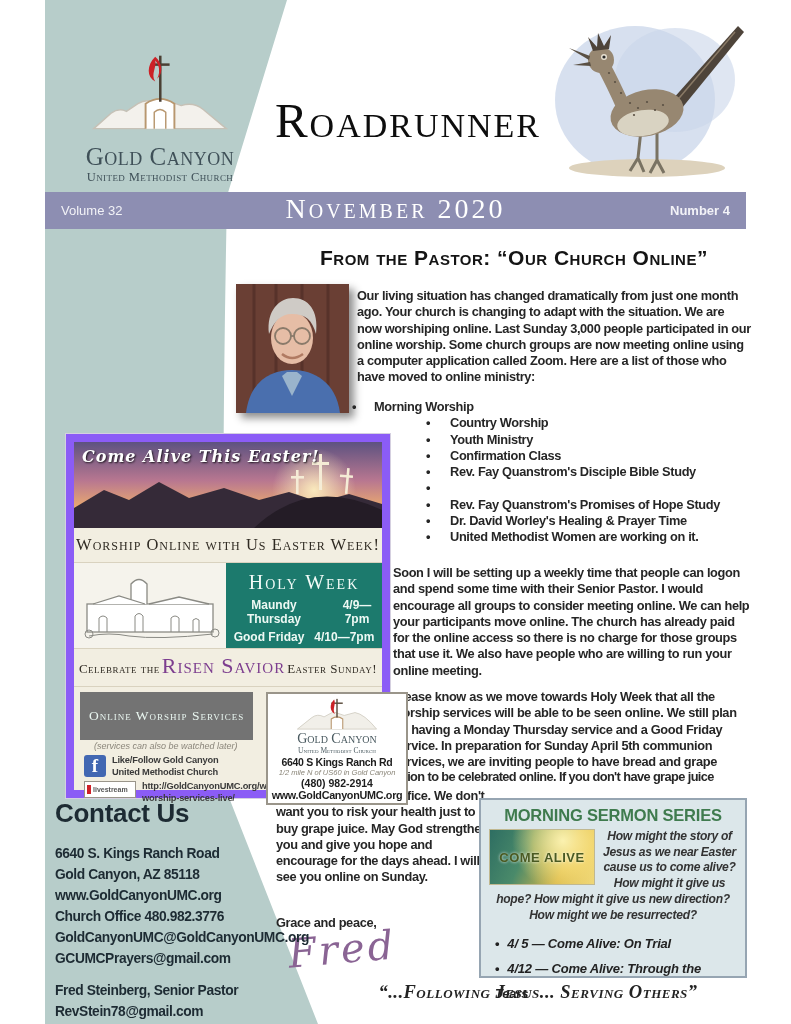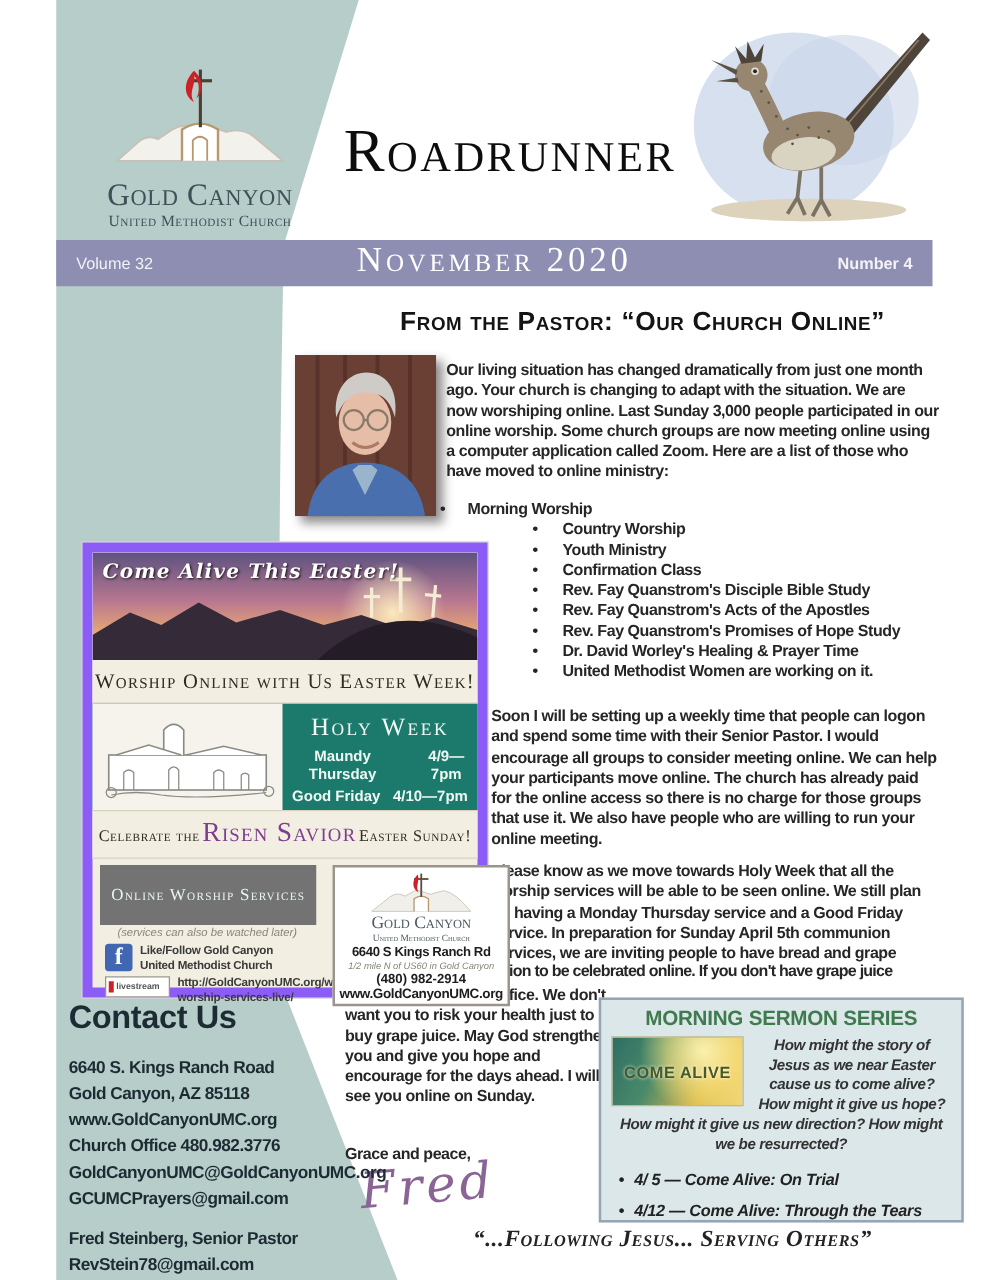--- a/index.html
+++ b/index.html
@@ -95,21 +95,21 @@
   .cc-phone{font-size:10.5px;font-weight:bold;color:#1d1d1d;}
   .cc-web{font-size:10.8px;font-weight:bold;color:#1d1d1d;letter-spacing:-.3px;}
 
   
   .contact{position:absolute;left:55px;top:798px;width:228px;color:#1d2b33;}
   .contact h2{margin:0 0 14px 0;font-size:26px;font-weight:bold;color:#1d2b33;letter-spacing:-.3px;}
   .contact ul{list-style:none;margin:0 0 11px 0;padding:0;}
   .contact li{font-size:13.8px;font-weight:bold;line-height:21px;letter-spacing:-.4px;}
 
   
-  .sermon-box{position:absolute;left:479px;top:798px;width:292px;height:180px;background:#dce7ea;
+  .sermon-box{position:absolute;left:479px;top:798px;width:268px;height:180px;background:#dce7ea;
           border:2px solid #96a5b2;box-sizing:border-box;padding:6px 8px 0 8px;}
   .sermon-title{text-align:center;font-size:16.5px;font-weight:bold;color:#3f7b4e;letter-spacing:-.2px;}
   .come-alive{float:left;width:104px;height:54px;margin:4px 7px 2px 0;border:1px solid #c0b890;
           background:
             radial-gradient(circle at 70% 20%, rgba(255,245,180,.95) 0%, rgba(255,230,130,.55) 35%, rgba(255,220,110,0) 60%),
             linear-gradient(115deg,#2e6e62 0%,#4a8a6a 35%,#d8b84a 70%,#f0d878 100%);
           display:flex;align-items:center;justify-content:center;}
   .come-alive span{font-size:13px;font-weight:bold;color:#4a5a22;letter-spacing:.5px;
           text-shadow:0 0 3px rgba(255,255,255,.9);}
   .sermon-intro{font-size:12.1px;font-style:italic;font-weight:bold;color:#333;line-height:1.3;
@@ -219,21 +219,20 @@
       <div class="row">
           <span class="mark body-txt">•</span>
           <span class="body-txt">Confirmation Class</span>
         </div>
       <div class="row">
           <span class="mark body-txt">•</span>
           <span class="body-txt">Rev. Fay Quanstrom's Disciple Bible Study</span>
         </div>
       <div class="row">
           <span class="mark body-txt">•</span>
-          <span class="body-txt">Rev. Fay Quanstrom's Acts of the Apostles</span>
         </div>
       <div class="row">
           <span class="mark body-txt">•</span>
           <span class="body-txt">Rev. Fay Quanstrom's Promises of Hope Study</span>
         </div>
       <div class="row">
           <span class="mark body-txt">•</span>
           <span class="body-txt">Dr. David Worley's Healing &amp; Prayer Time</span>
         </div>
       <div class="row">

